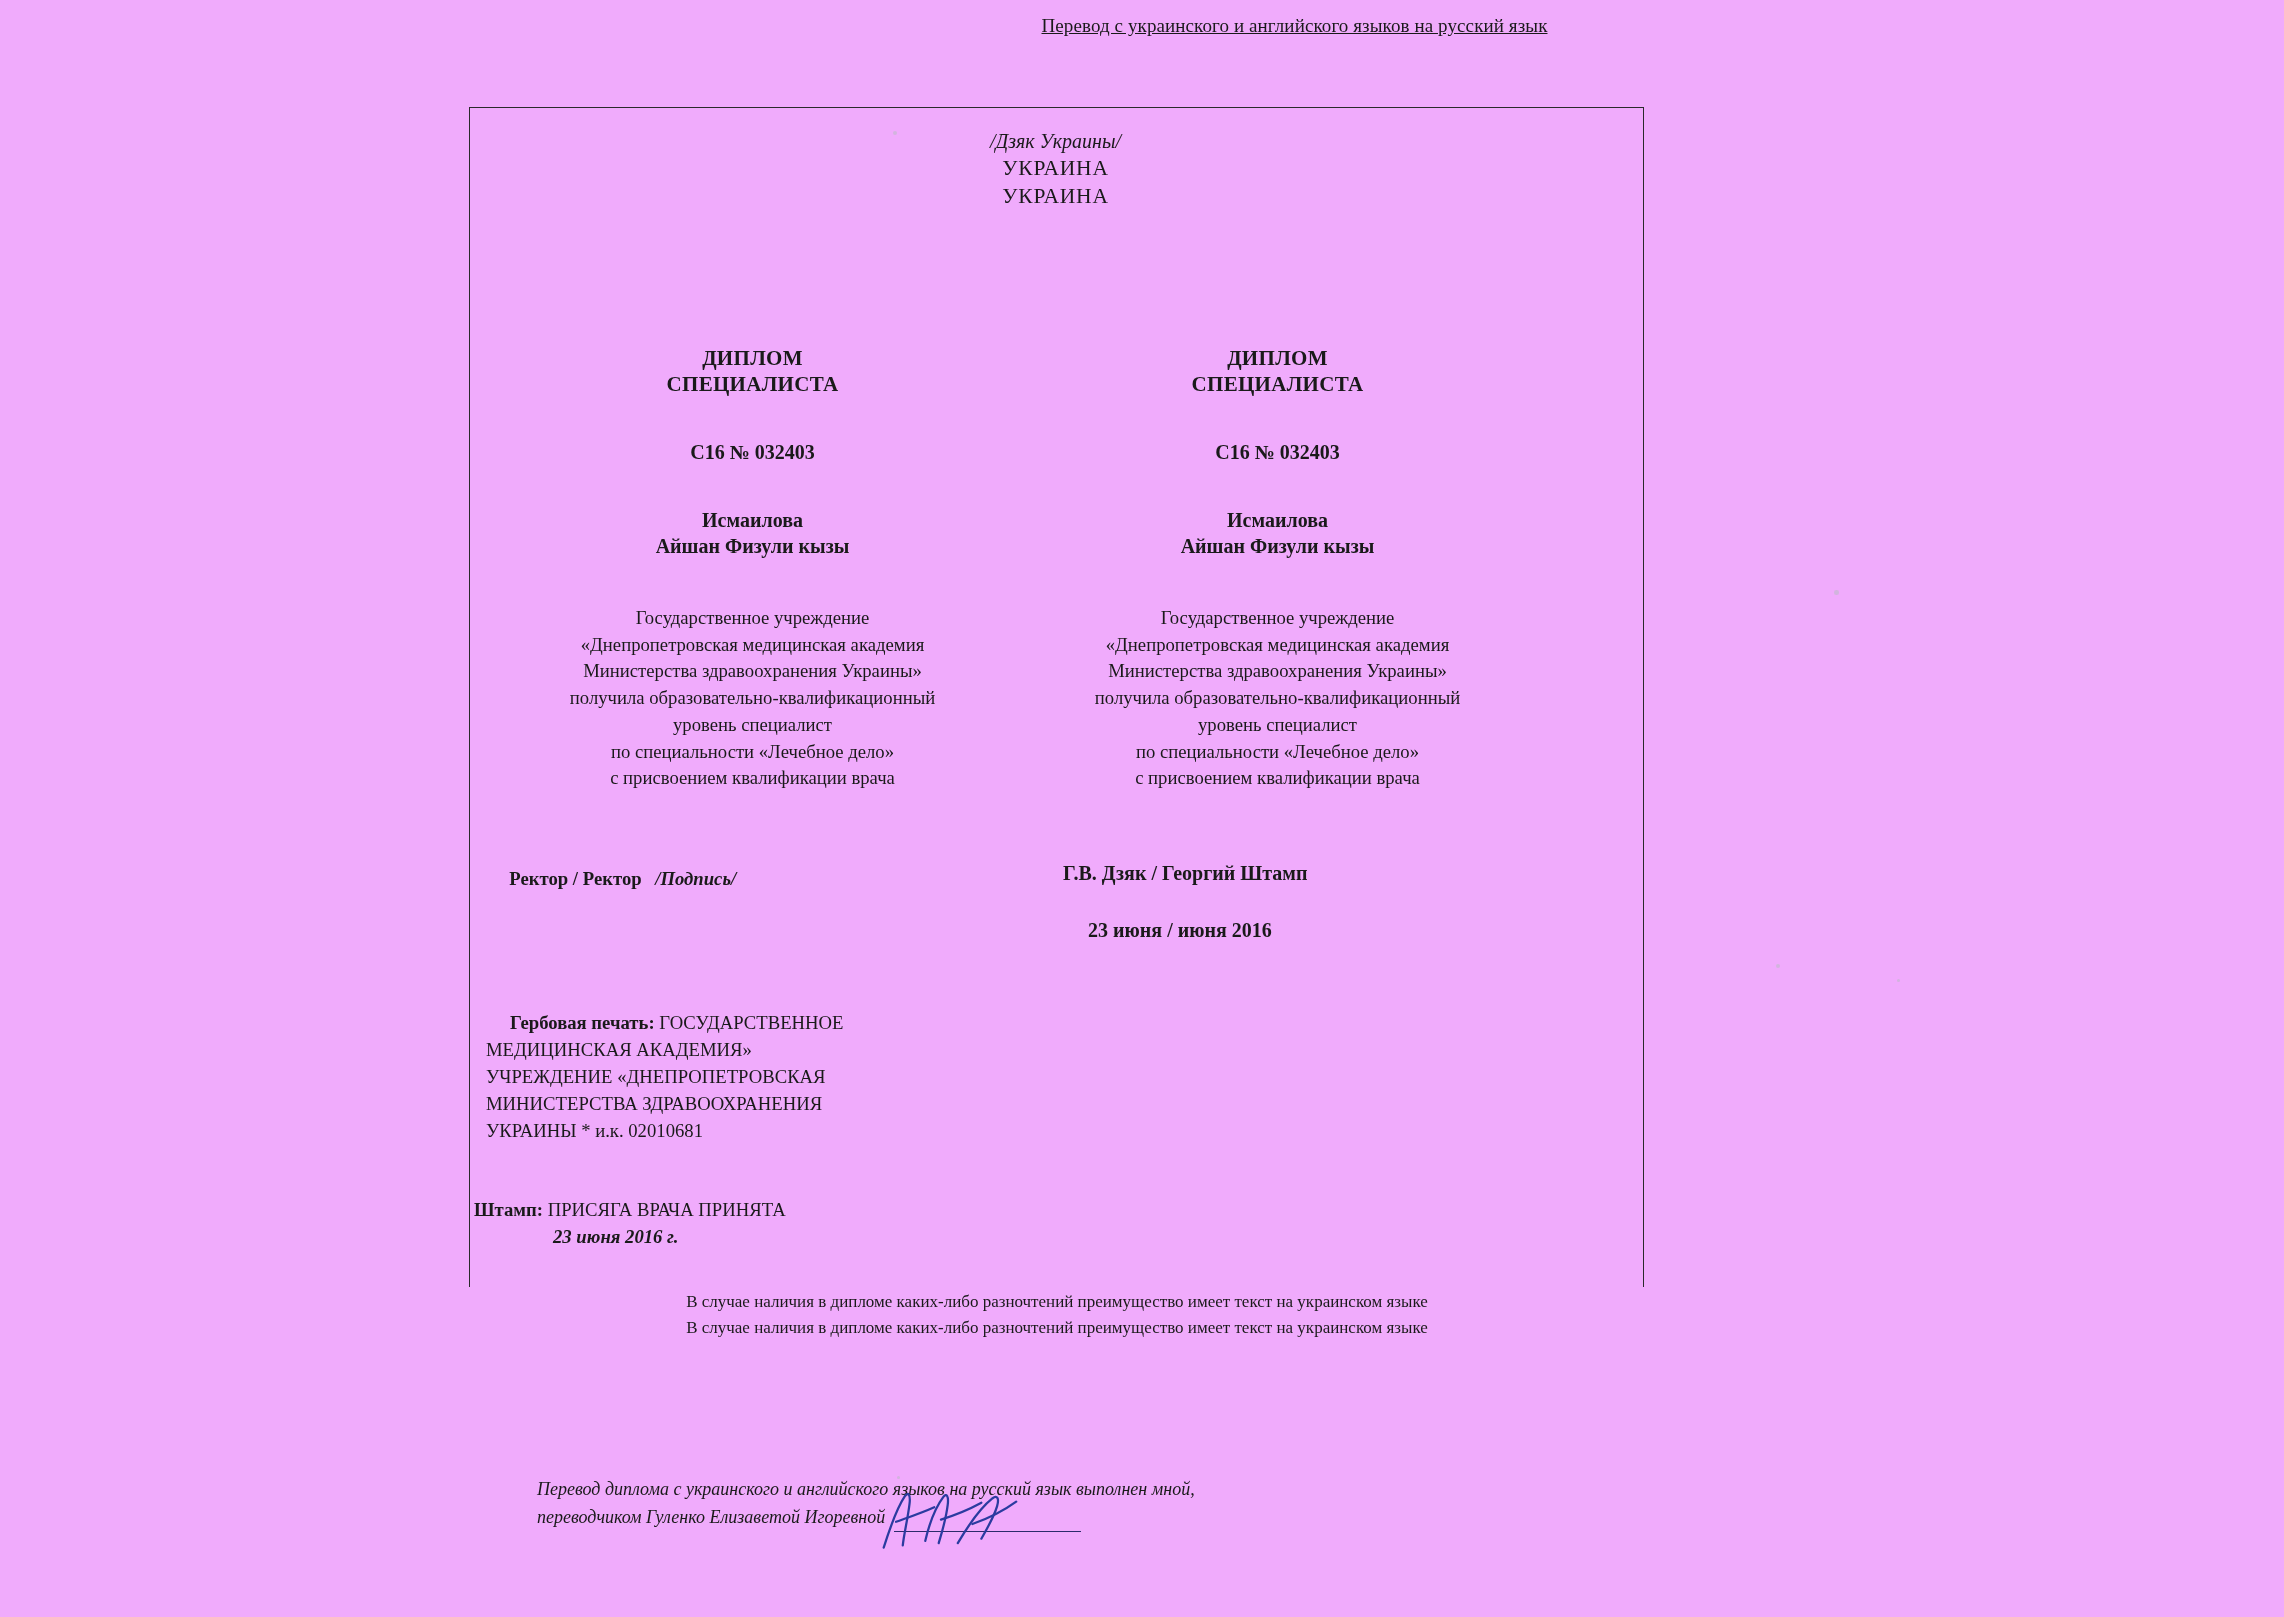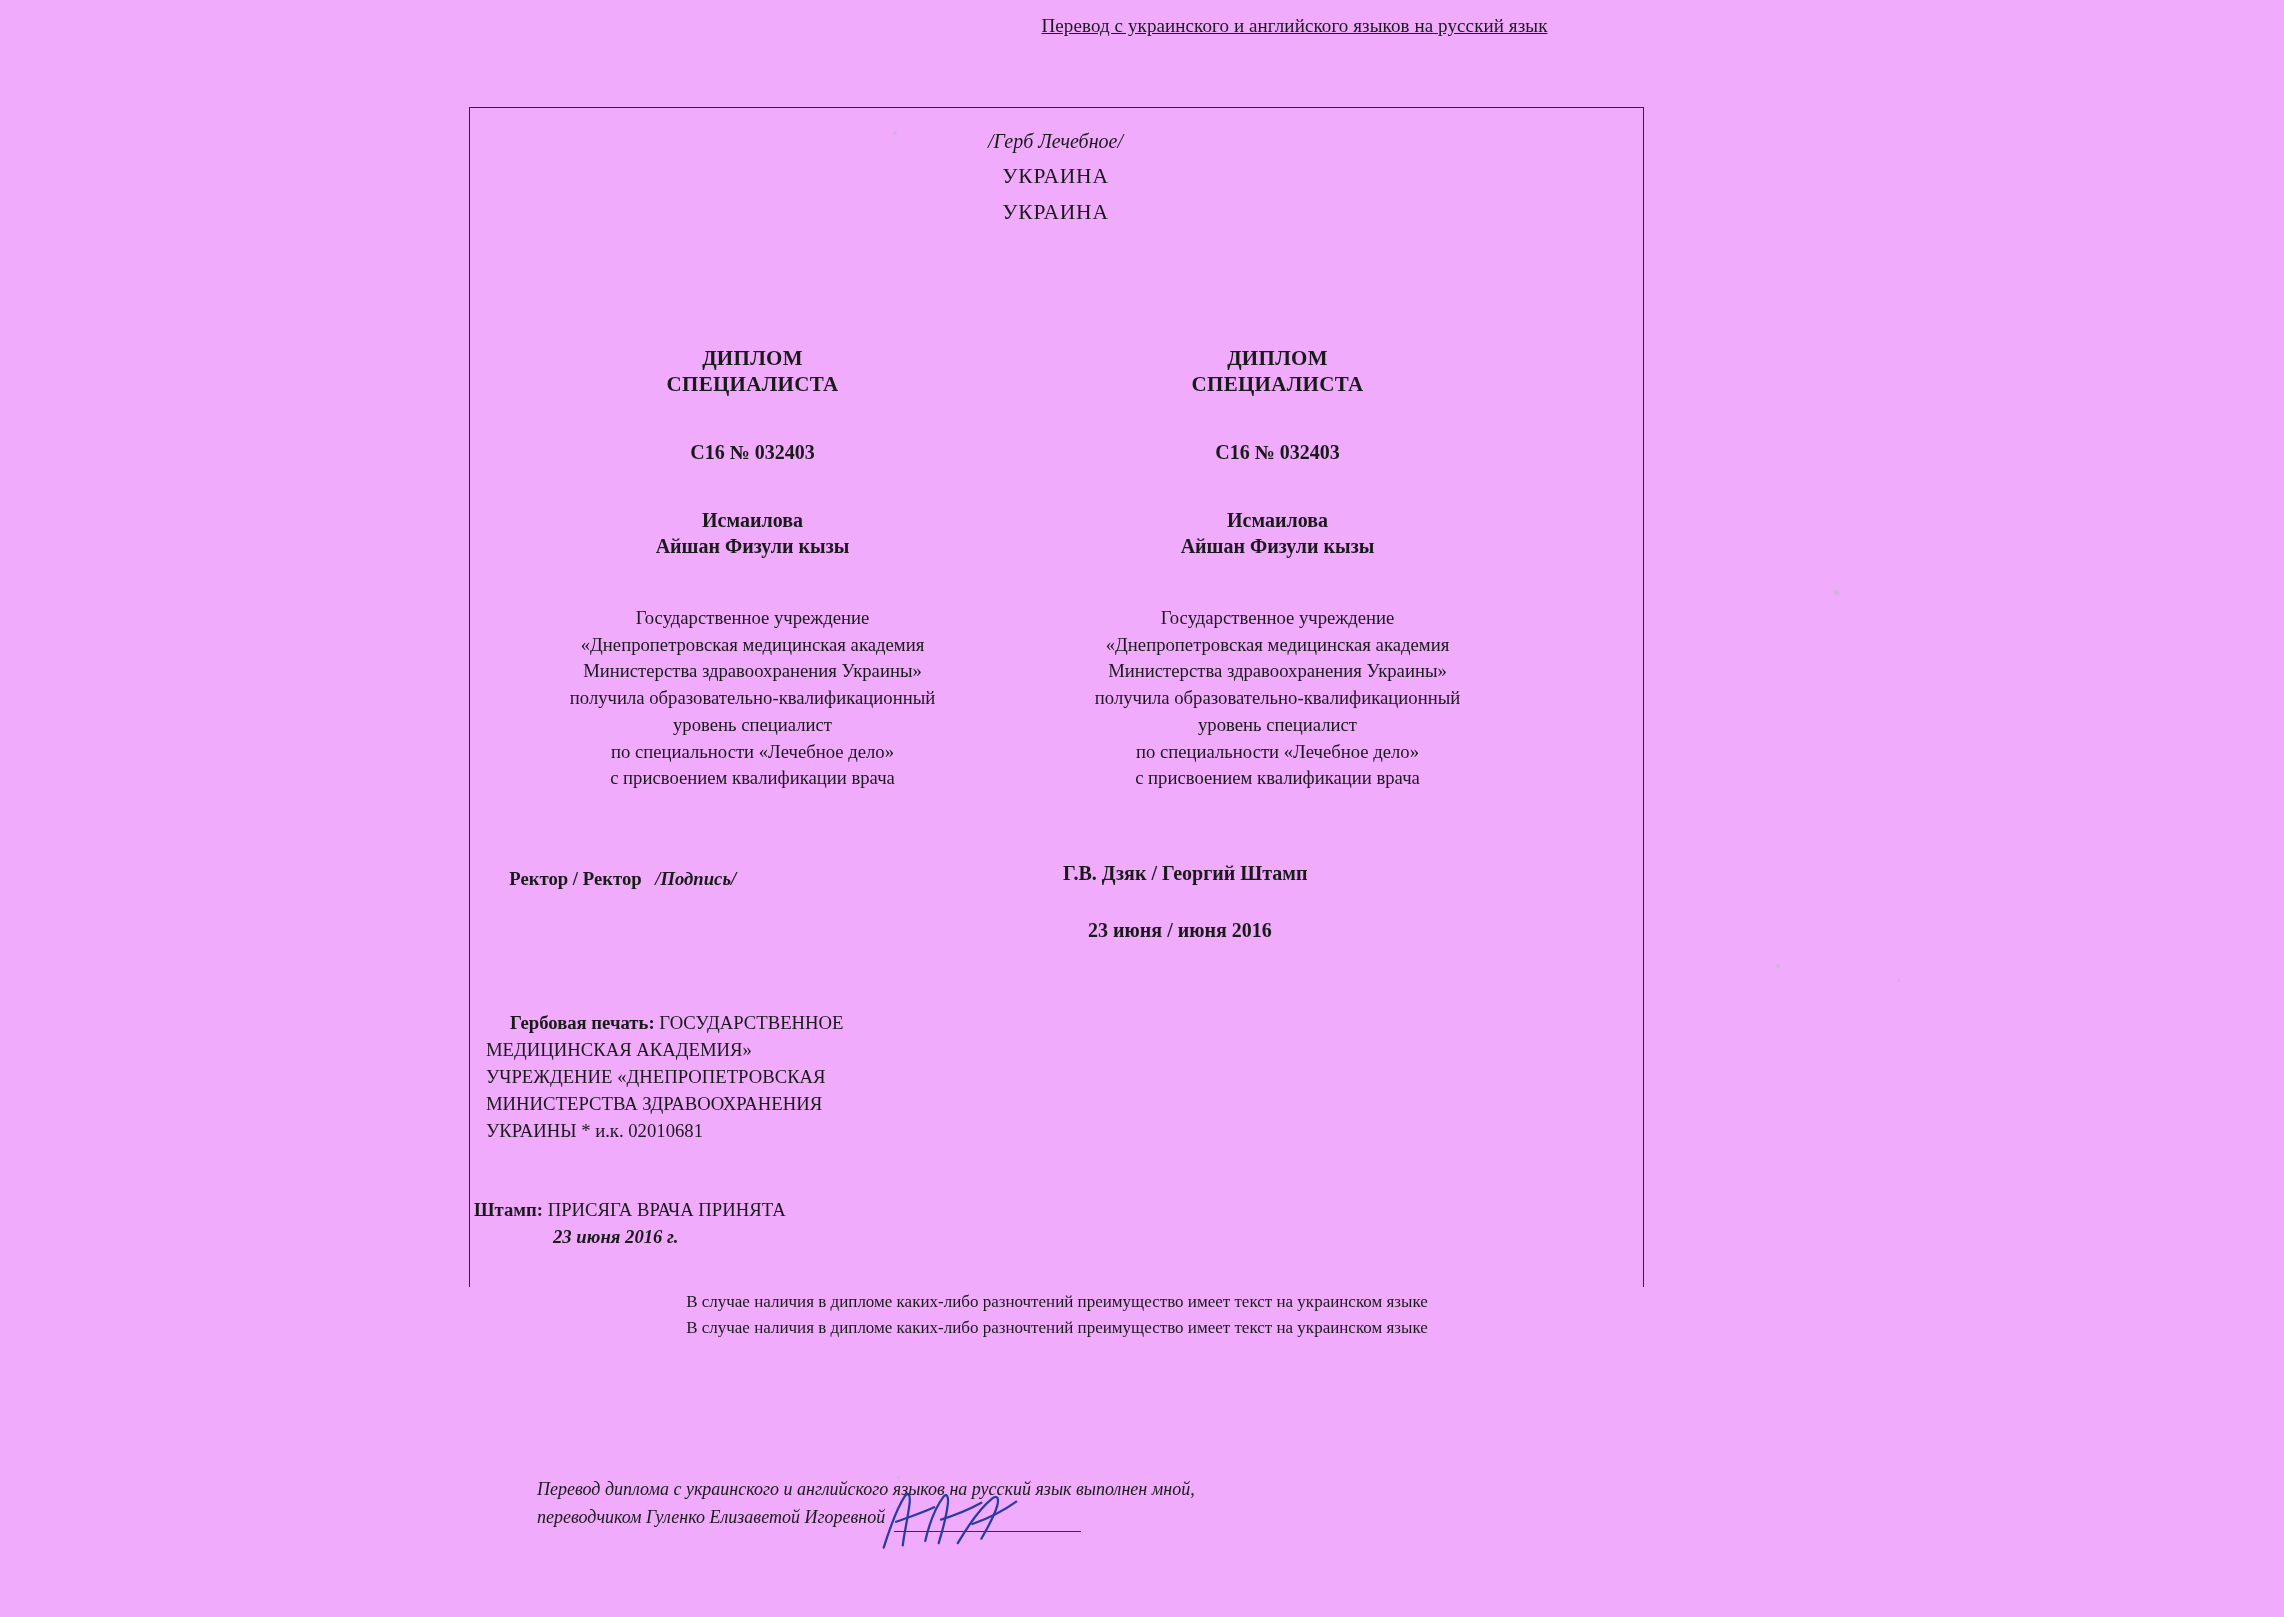--- a/index.html
+++ b/index.html
@@ -61,21 +61,21 @@
     text-align: center;
   }
   .coat .emblem {
     font-size: 20px;
     font-style: italic;
     font-family: "Liberation Serif", serif;
   }
   .coat .country {
     font-size: 21.5px;
     letter-spacing: 0.8px;
-    margin-top: 11px;
+    margin-top: 3px;
   }
 
   
   .col {
     position: absolute;
     top: 345px;
     width: 509px;
     text-align: center;
     font-size: 18.7px;
     line-height: 1.36;
@@ -219,21 +219,21 @@
   <div class="speckle" style="left:1834px;top:590px;width:4.5px;height:4.5px;"></div>
   <div class="speckle" style="left:1776px;top:964px;width:4px;height:4px;"></div>
   <div class="speckle" style="left:1897px;top:979px;width:3.4px;height:3.4px;"></div>
   <div class="speckle" style="left:897px;top:1476px;width:3.4px;height:3.4px;"></div>
 
   <div class="header-note">Перевод с украинского и английского языков на русский язык</div>
 
   <div class="doc-box"></div>
 
   <div class="coat">
-    <div class="emblem">/Герб Лечебное/</div>
+    <div class="emblem">/Дзяк Украины/</div>
     <div class="country">УКРАИНА</div>
     <div class="country">УКРАИНА</div>
   </div>
 
   <div class="col col-left">
     <div class="title">
       <div>ДИПЛОМ</div>
       <div>СПЕЦИАЛИСТА</div>
     </div>
     <div class="serial">С16 № 032403</div>

